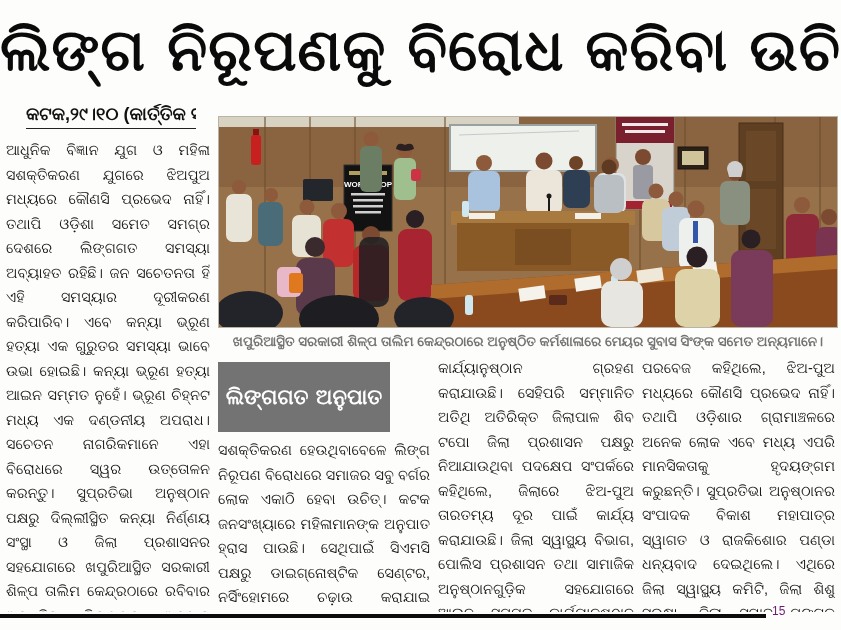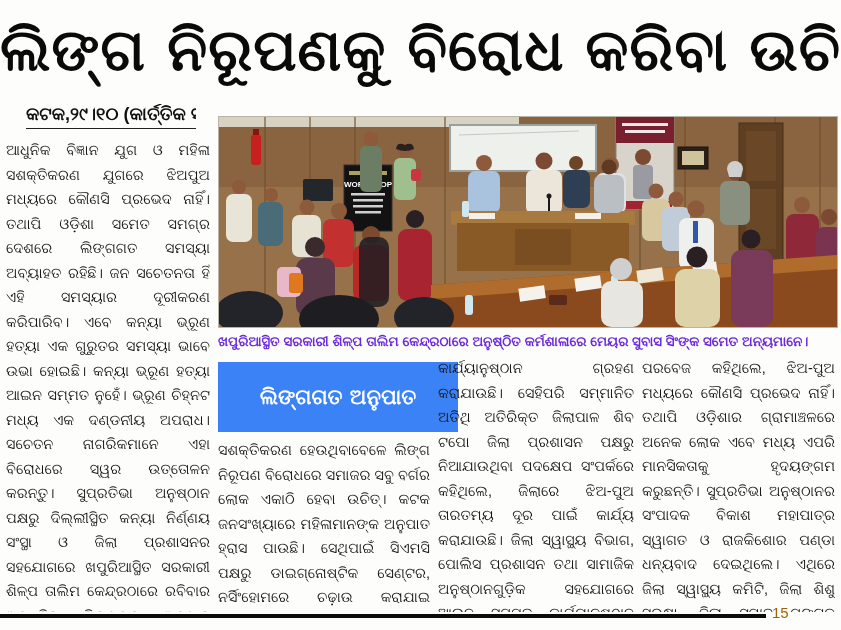--- a/index.html
+++ b/index.html
@@ -33,35 +33,35 @@
   #col4{left:642px;top:356px;width:193px;height:256px;}
   
   .photo{
     position:absolute;left:218px;top:116px;width:620px;height:212px;
     border:1px solid #b9b2a6;box-sizing:border-box;background:#96714a;overflow:hidden;
   }
   .photo svg{display:block;}
   
   .caption{
     position:absolute;left:218px;top:334px;width:620px;height:22px;
-    font-size:13.5px;font-weight:700;color:#6d28d9;white-space:nowrap;overflow:hidden;
+    font-size:13.5px;font-weight:700;color:#737373;white-space:nowrap;overflow:hidden;text-align:center;
   }
   
   .subhead{
-    position:absolute;left:218px;top:362px;width:240px;height:70px;
-    background:#3b82f6;color:#fff;display:flex;flex-direction:column;
+    position:absolute;left:218px;top:362px;width:172px;height:70px;
+    background:#737373;color:#fff;display:flex;flex-direction:column;
     align-items:center;justify-content:center;gap:2px;
   }
   .subhead span{
     font-size:21px;font-weight:700;line-height:27px;white-space:nowrap;
     font-family:"DejaVu Sans","Liberation Sans",sans-serif;
   }
   
   .bottom-rule{position:absolute;left:0px;top:614px;width:766px;height:4px;background:#0c0c0c;}
-  .page-number{position:absolute;left:772px;top:604px;width:40px;font-size:15px;color:#a16207;}
+  .page-number{position:absolute;left:772px;top:604px;width:40px;font-size:12px;color:#701a75;}
 </style>
 </head>
 <body>
 
 <div class="page">
 
   <div class="headline">ଲିଙ୍ଗ ନିରୂପଣକୁ ବିରୋଧ କରିବା ଉଚିତ</div>
 
   <div class="dateline">କଟକ,୨୯।୧୦ (କାର୍ତ୍ତିକ ସାହୁ)</div>
 

